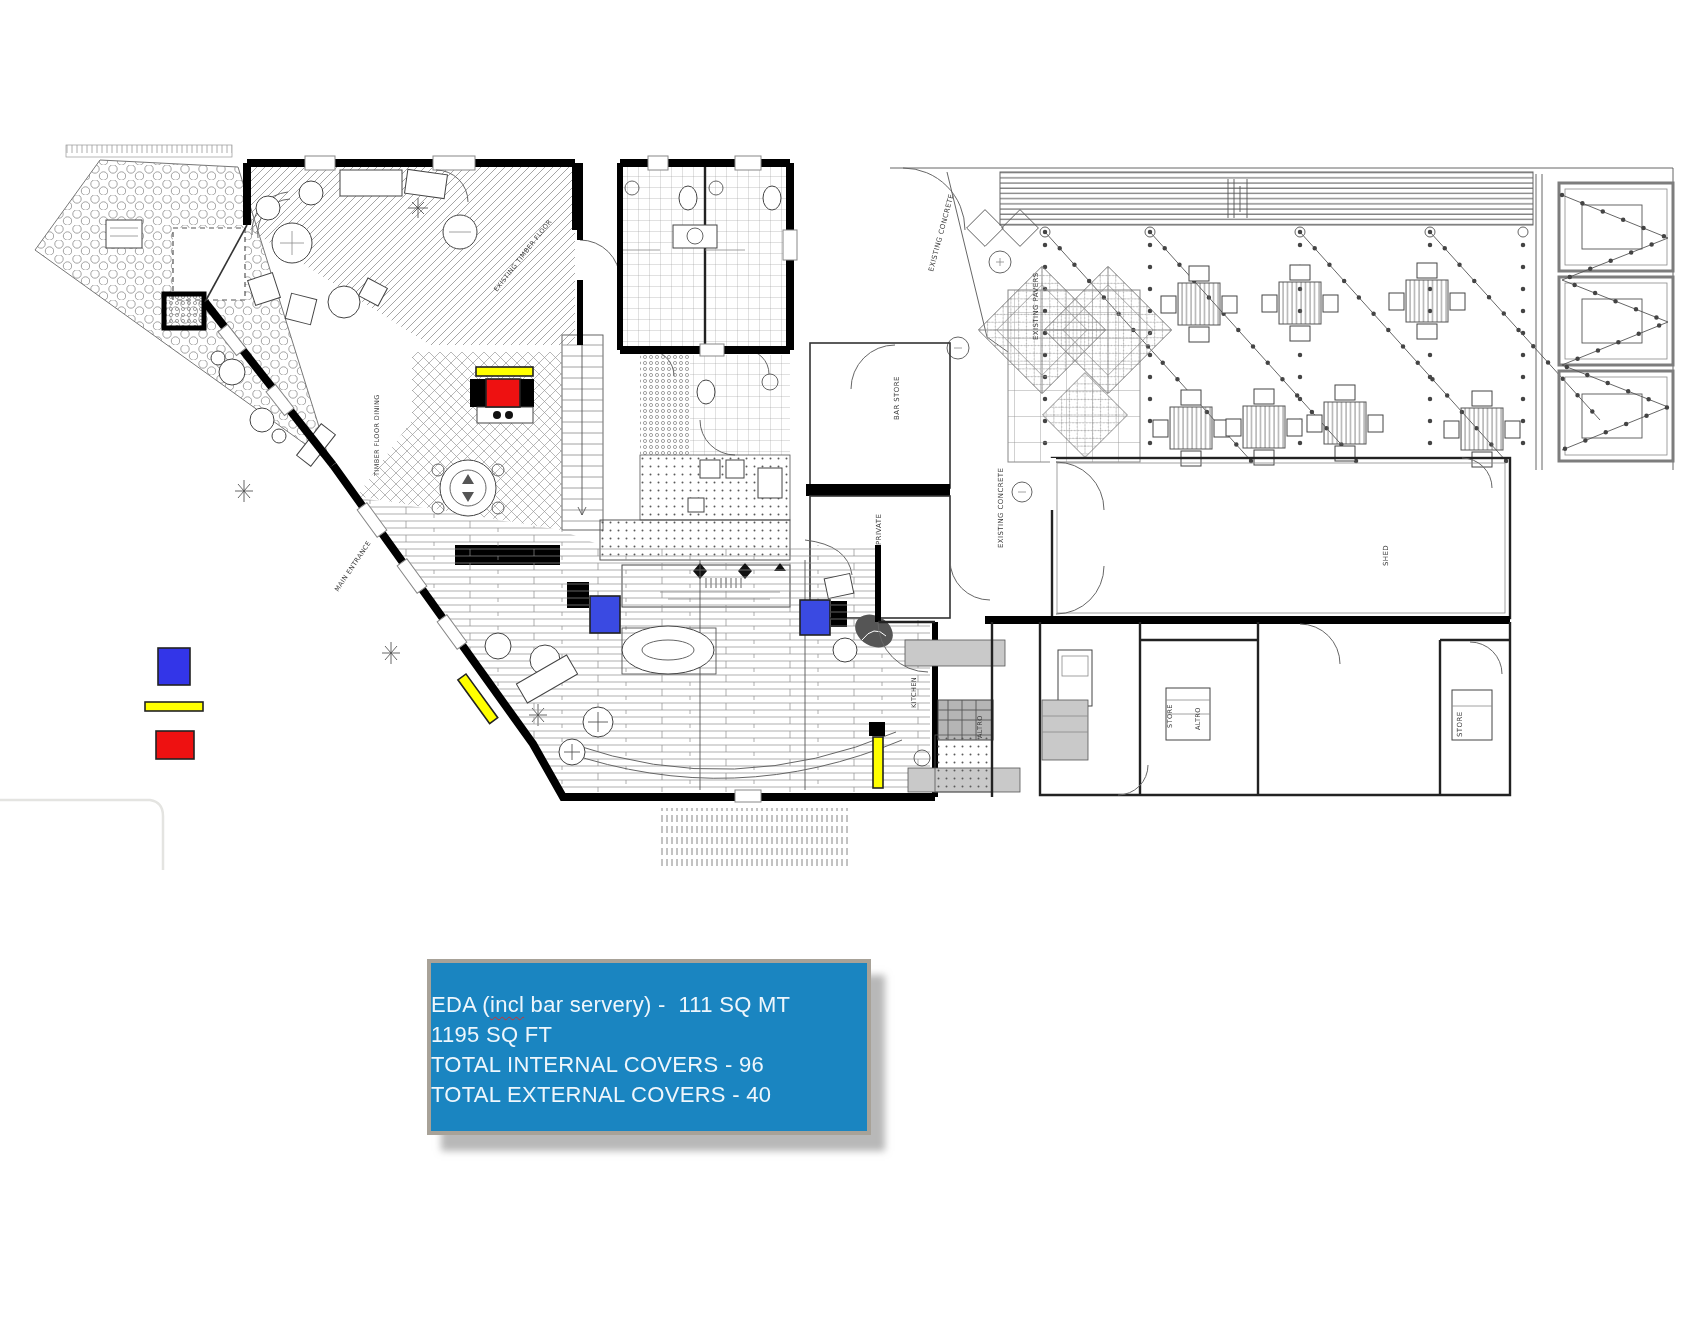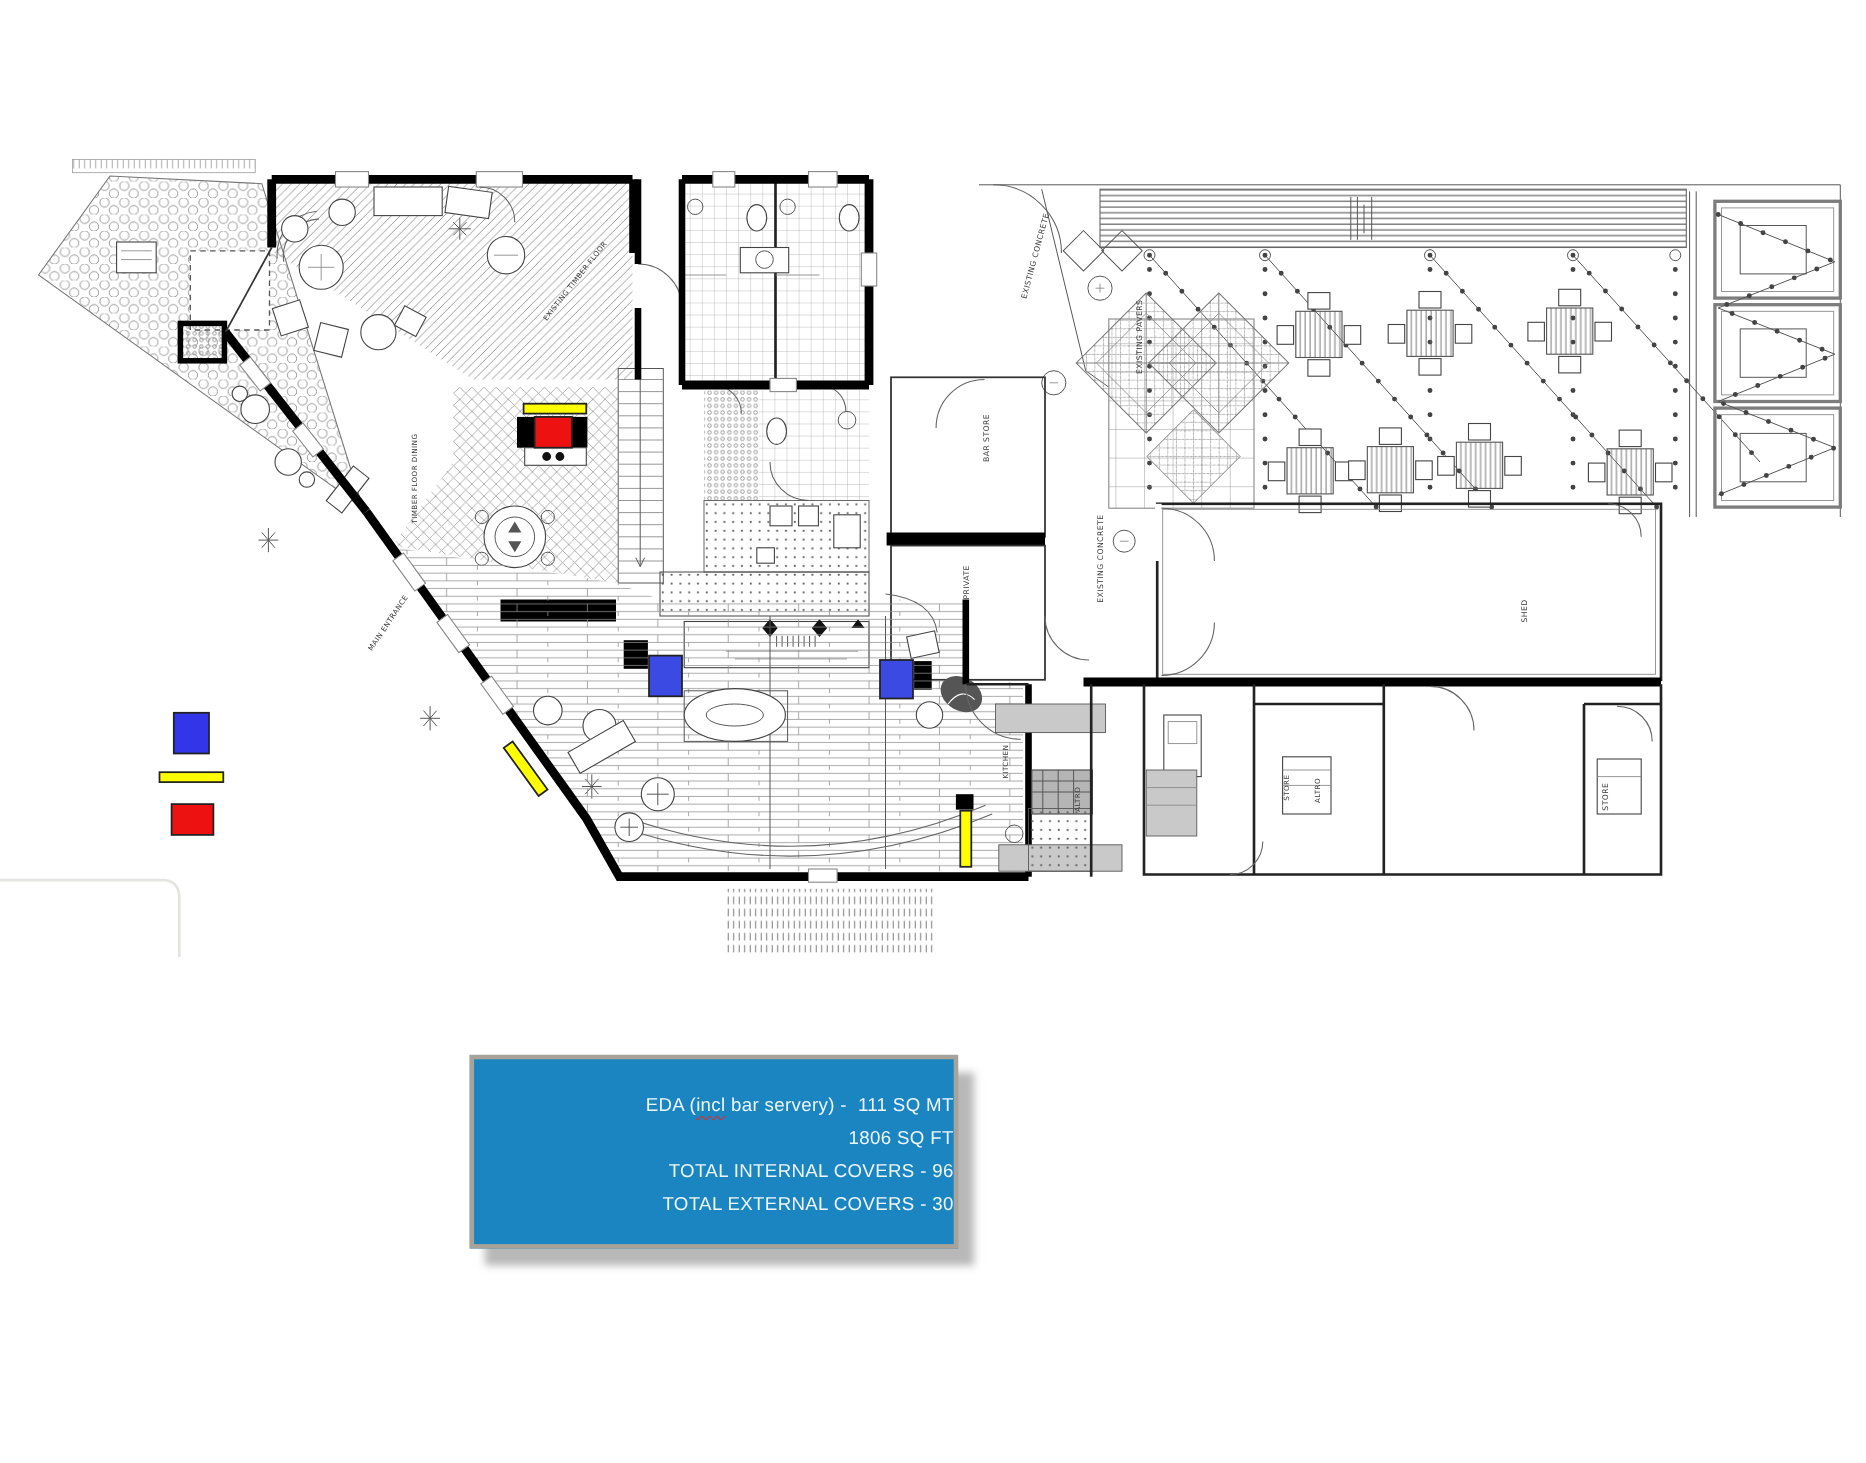--- a/index.html
+++ b/index.html
@@ -17,22 +17,22 @@
   .furn{fill:#fff;stroke:#444;stroke-width:1;}
   .gray{fill:#c9c9c9;stroke:#555;stroke-width:.8;}
   .dot{stroke:#444;stroke-width:4.5;stroke-linecap:round;stroke-dasharray:0 22;fill:none;}
   .arc{stroke:#666;stroke-width:1;fill:none;}
   .plan-label{fill:#3a3a3a;font-family:"DejaVu Sans",sans-serif;letter-spacing:.4px;}
   .mk{stroke:#222;stroke-width:1.6;}
   
   .info-box{position:absolute;left:427px;top:959px;width:444px;height:176px;box-sizing:border-box;
     background:#1a85c1;border:4px solid #a8a298;
     box-shadow:14px 16px 7px rgba(125,125,125,.55);
-    color:#eef6fc;text-align:right;padding-top:27px;
-    font-size:17px;line-height:30px;letter-spacing:.3px;}
+    color:#eef6fc;text-align:left;padding-top:27px;
+    font-size:22px;line-height:30px;letter-spacing:.3px;}
   .sp{text-decoration:underline wavy #d03030;text-decoration-thickness:1px;text-underline-offset:4px;}
 </style>
 </head>
 <body>
 
 <div class="canvas">
 
 <svg width="1696" height="1330" viewBox="0 0 1696 1330">
   <defs>
     <pattern id="pb" width="18" height="15" patternUnits="userSpaceOnUse">
@@ -366,18 +366,18 @@
       </g>
   <g id="g-legend">
         <rect x="158" y="648" width="32" height="37" fill="#3335e8" class="mk" transform="rotate(0 158 648)"></rect>
         <rect x="145" y="702" width="58" height="9" fill="#ffff00" class="mk" transform="rotate(0 145 702)"></rect>
         <rect x="156" y="731" width="38" height="28" fill="#ee1111" class="mk" transform="rotate(0 156 731)"></rect>
       </g>
 </svg>
 
 <div class="info-box">
   <div><span>EDA (</span><span class="sp">incl</span><span> bar servery) -&nbsp; 111 SQ MT</span></div>
-  <div>1806 SQ FT</div>
+  <div>1195 SQ FT</div>
   <div>TOTAL INTERNAL COVERS - 96</div>
-  <div>TOTAL EXTERNAL COVERS - 30</div>
+  <div>TOTAL EXTERNAL COVERS - 40</div>
 </div>
 
 </div>
 
 </body></html>

